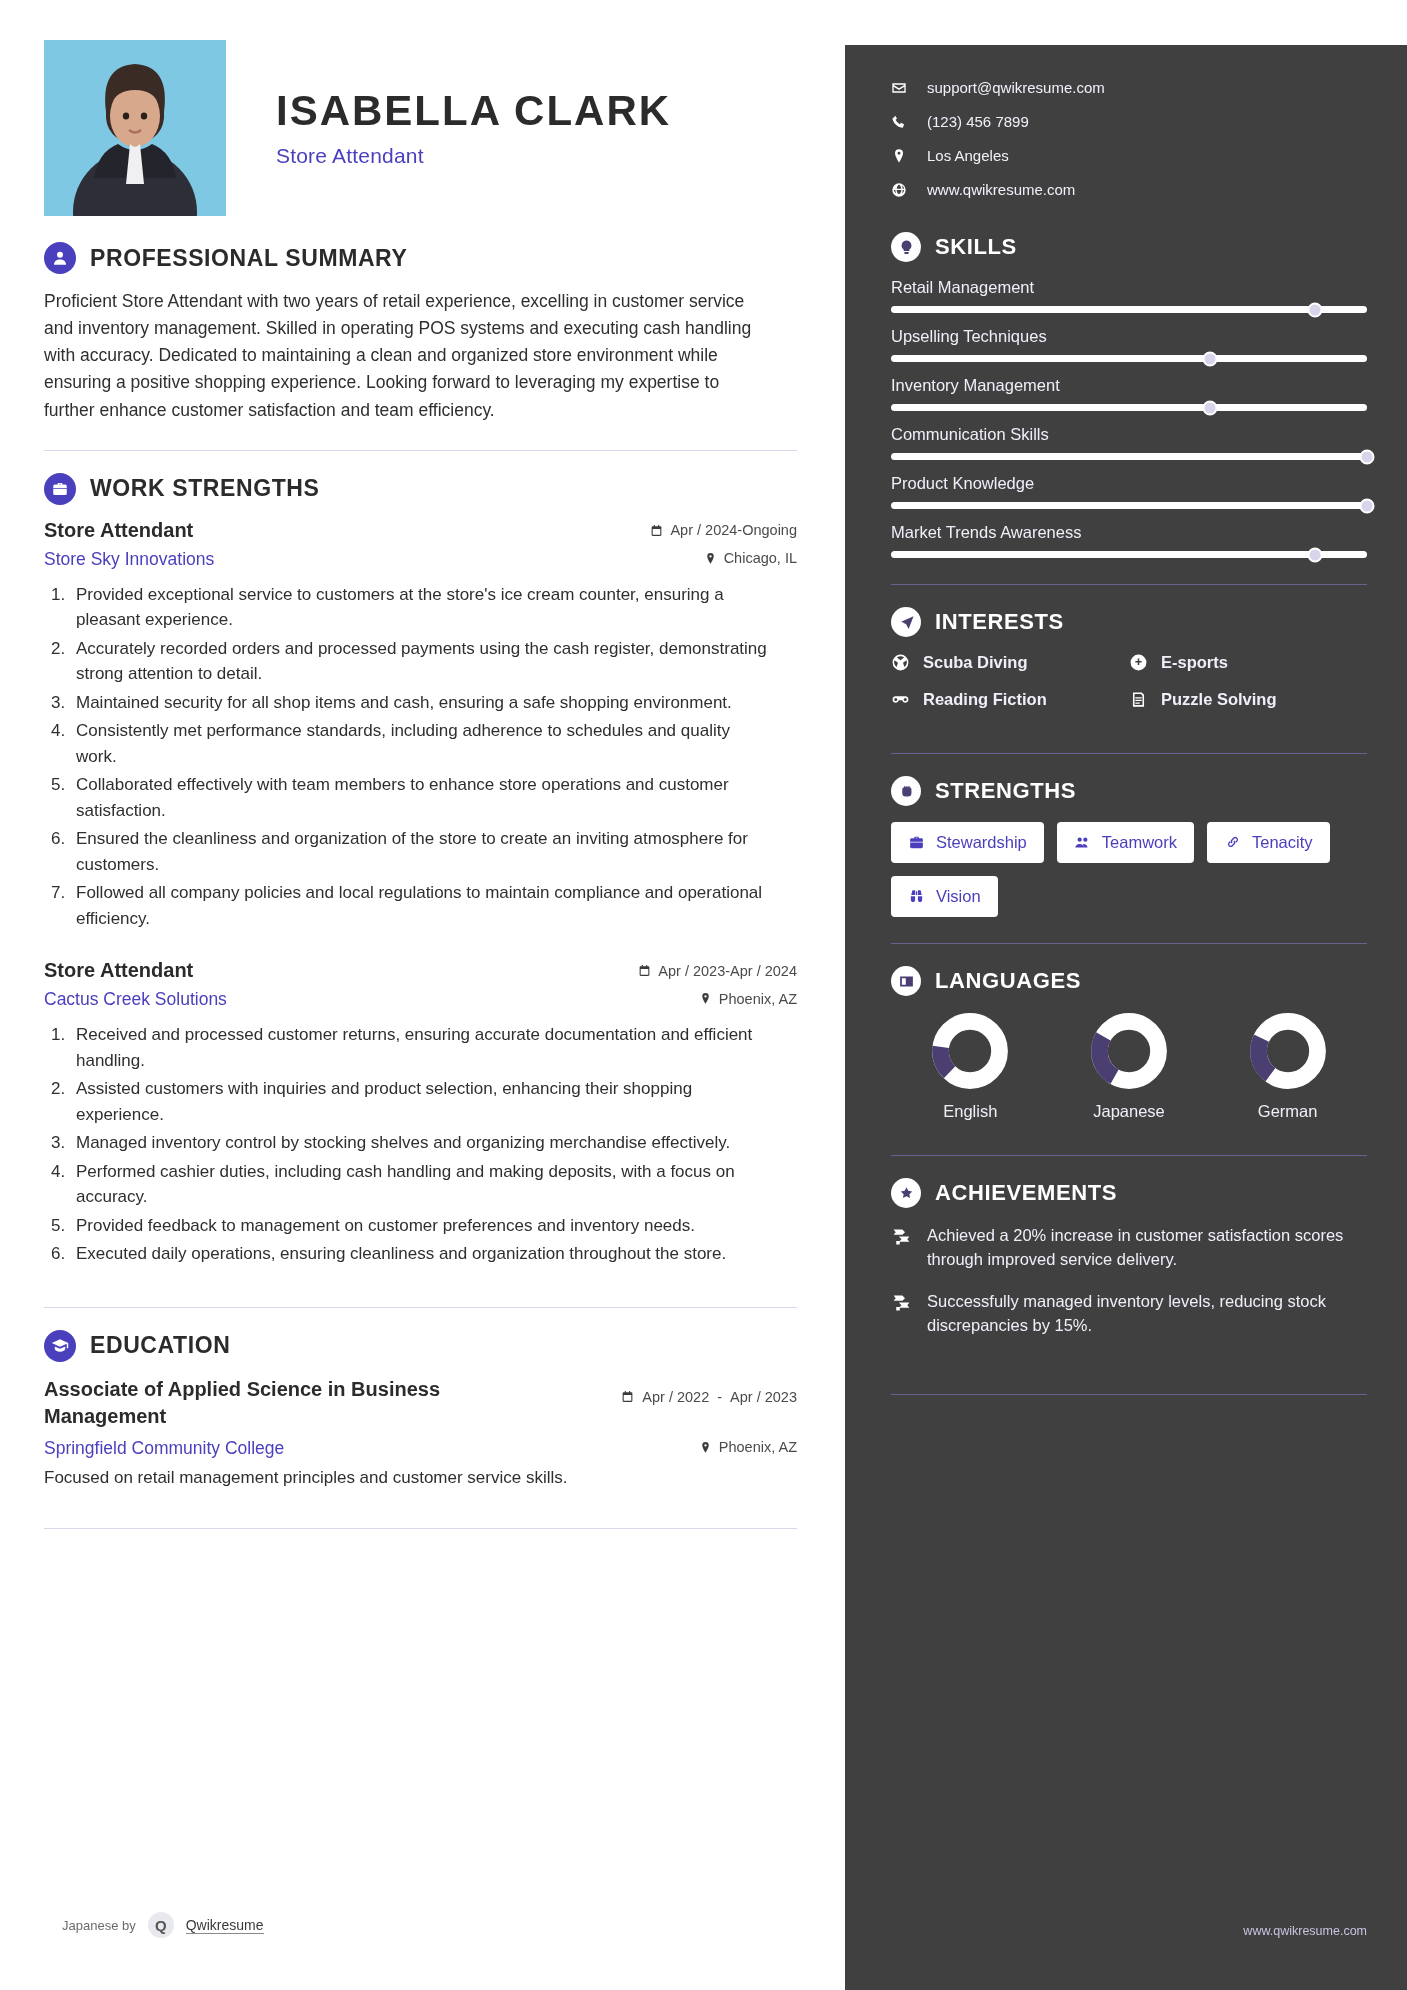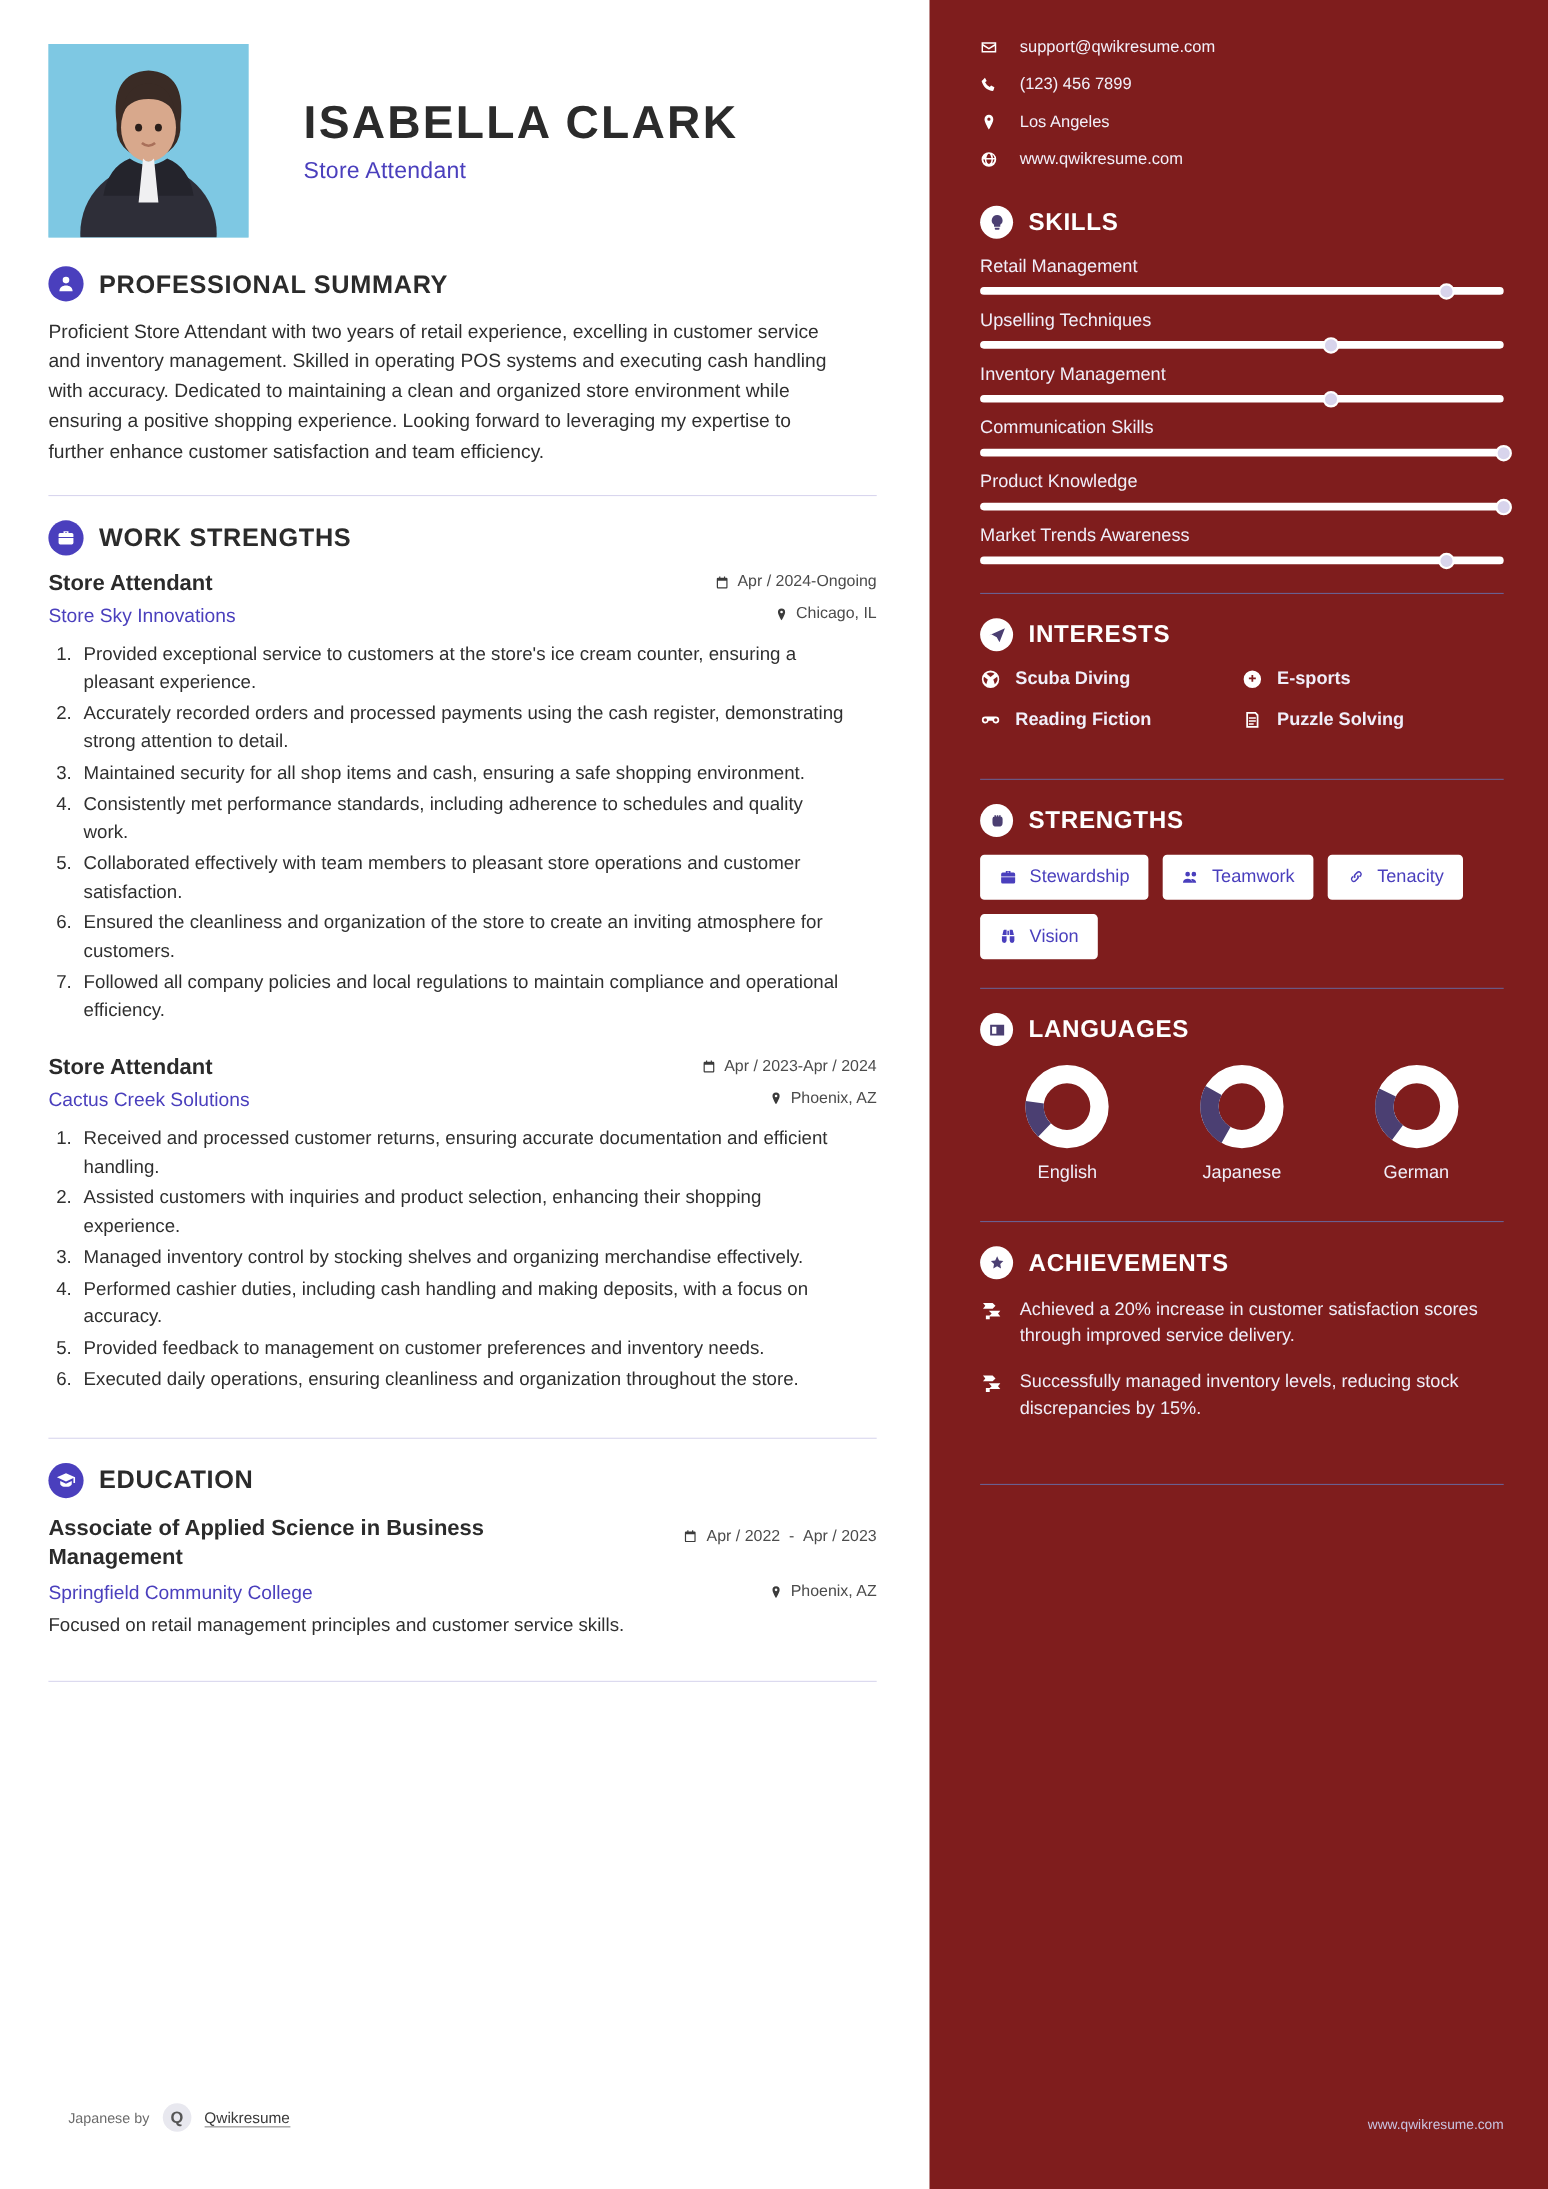--- a/index.html
+++ b/index.html
@@ -180,24 +180,25 @@
     font-size: 15px; font-weight: bold;
   }
   .footer .qbrand {
     color: #3a3a3a;
     font-size: 14px;
     border-bottom: 1px solid #8a8a8a;
   }
   
   .right {
     width: 562px;
-    background: #7f1d1d;
+    background: #404040;
     color: #ffffff;
     padding: 34px 40px 0 46px;
     position: relative;
+    margin-top: 45px;
   }
   .contact-list { margin-bottom: 34px; }
   .contact-item {
     display: flex;
     align-items: center;
     gap: 20px;
     margin-bottom: 17px;
     font-size: 15px;
     color: #f2f0fa;
   }
@@ -368,21 +369,21 @@
                 <path d="M12 2a6 6 0 0 0-6 6c0 4.5 6 14 6 14s6-9.5 6-14a6 6 0 0 0-6-6zm0 8.2A2.2 2.2 0 1 1 12 5.8a2.2 2.2 0 0 1 0 4.4z"></path>
               </svg>
             <span>Chicago, IL</span>
           </span>
         </div>
         <ol class="bullets">
           <li>Provided exceptional service to customers at the store's ice cream counter, ensuring a pleasant experience.</li>
           <li>Accurately recorded orders and processed payments using the cash register, demonstrating strong attention to detail.</li>
           <li>Maintained security for all shop items and cash, ensuring a safe shopping environment.</li>
           <li>Consistently met performance standards, including adherence to schedules and quality work.</li>
-          <li>Collaborated effectively with team members to pleasant store operations and customer satisfaction.</li>
+          <li>Collaborated effectively with team members to enhance store operations and customer satisfaction.</li>
           <li>Ensured the cleanliness and organization of the store to create an inviting atmosphere for customers.</li>
           <li>Followed all company policies and local regulations to maintain compliance and operational efficiency.</li>
         </ol>
       </div>
 
       <div class="job" style="margin-top:28px;">
         <div class="job-row">
           <span class="job-role">Store Attendant</span>
           <span class="job-meta">
             <svg viewBox="0 0 24 24">

